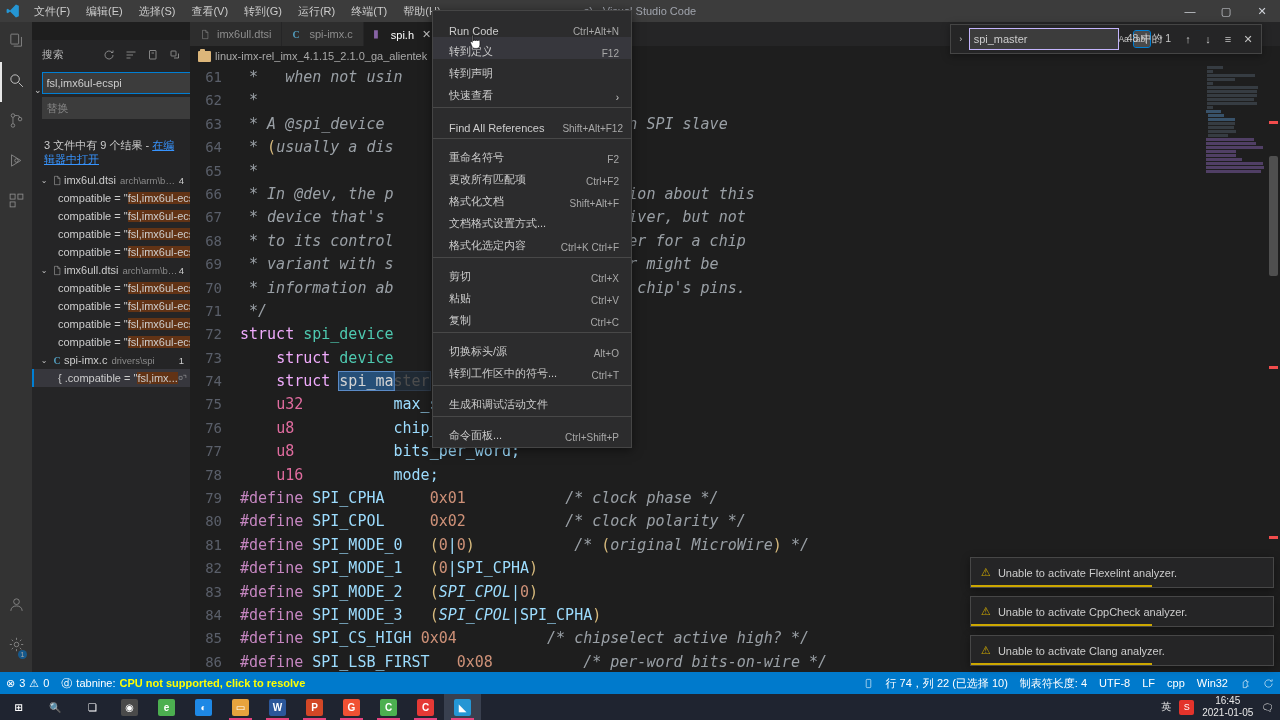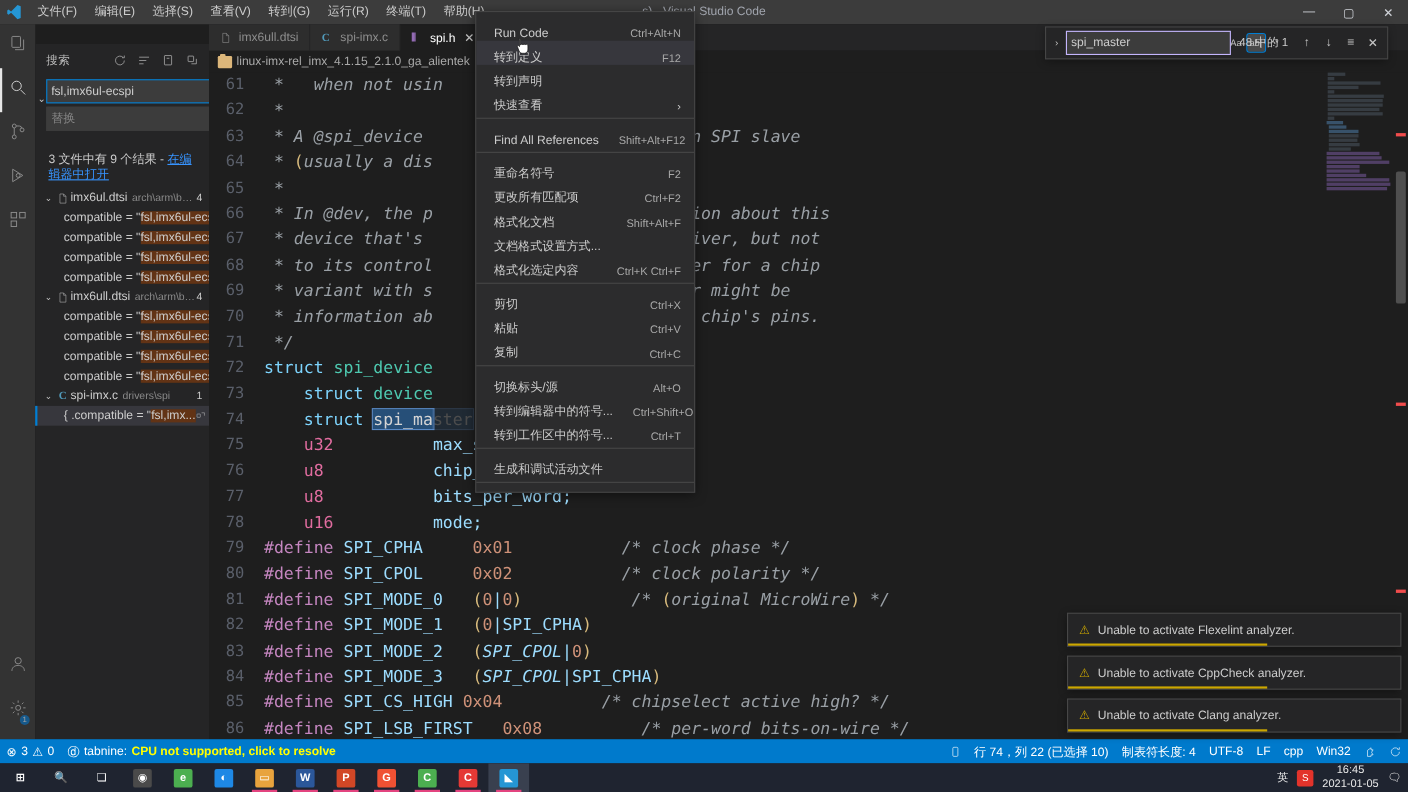--- a/index.html
+++ b/index.html
@@ -103,21 +103,21 @@
   .bc-sep { margin:0 5px; color:#888; }
 
   .code-wrap { position:absolute; left:0; right:0; top:44px; bottom:0; overflow:hidden; }
   .code { font-family:"DejaVu Sans Mono","Liberation Mono",monospace; font-size:15px;
     line-height:23.4px; white-space:pre; }
   .ln { display:flex; height:23.4px; }
   .ln-num { width:50px; text-align:right; padding-right:18px; color:#5a5f6a; font-size:14px;
     flex:none; }
   .ln-txt { flex:1; color:#d4d4d4; }
   .cmt { color:#9aa0a6; font-style:italic; }
-  .kw { color:#7dd3fc; }
+  .kw { color:#f0abfc; }
   .typ { color:#4EC9B0; }
   .var { color:#9CDCFE; }
   .numo { color:#ce9178; }
   .mac { color:#c586c0; }
   .pink{ color:#e06c9f; }
   .par { color:#d7ba7d; }
   .sel-tok { background:#264f78; outline:1px solid #5a8ac6; }
 
   
   .minimap { position:absolute; right:14px; top:44px; width:60px; bottom:0; opacity:.55; }
@@ -573,32 +573,32 @@
       <div class="cm-item">
         <span class="cm-label">复制</span>
         <span class="cm-key">Ctrl+C</span>
       </div>
       <div class="cm-sep"></div>
       <div class="cm-item">
         <span class="cm-label">切换标头/源</span>
         <span class="cm-key">Alt+O</span>
       </div>
       <div class="cm-item">
-        <span class="cm-label">转到编辑器中的符号...</span>
-        <span class="cm-key">Ctrl+Shift+O</span>
-      </div>
-      <div class="cm-item">
         <span class="cm-label">转到工作区中的符号...</span>
         <span class="cm-key">Ctrl+T</span>
       </div>
       <div class="cm-sep"></div>
       <div class="cm-item">
         <span class="cm-label">生成和调试活动文件</span>
       </div>
       <div class="cm-sep"></div>
+      <div class="cm-item">
+        <span class="cm-label">命令面板...</span>
+        <span class="cm-key">Ctrl+Shift+P</span>
+      </div>
     </div>
   <div class="cursor">
     <svg viewBox="0 0 24 30">
         <path d="M7 2c1 0 1.6.8 1.6 1.7v8.4c.5-1 1.3-1.6 2.3-1.6.9 0 1.5.5 1.8 1.3.4-.8 1.1-1.2 2-1.2.9 0 1.6.5 1.9 1.3.4-.7 1-1.1 1.8-1.1 1.2 0 2 .9 2 2.3v5.1c0 3.6-1.8 6.5-5.1 6.5h-3.4c-2.7 0-4.2-1.6-5.3-3.9L4.3 15c-.5-1 .1-2 1.1-2.2.7-.1 1.3.3 1.6 1l.3.7V3.7C7.3 2.8 6 2 7 2z" fill="#ffffff" stroke="#000" stroke-width=".9"></path>
       </svg>
   </div>
 
   <div class="toasts" id="toasts">
       <div class="toast">
         <div class="toast-row">

